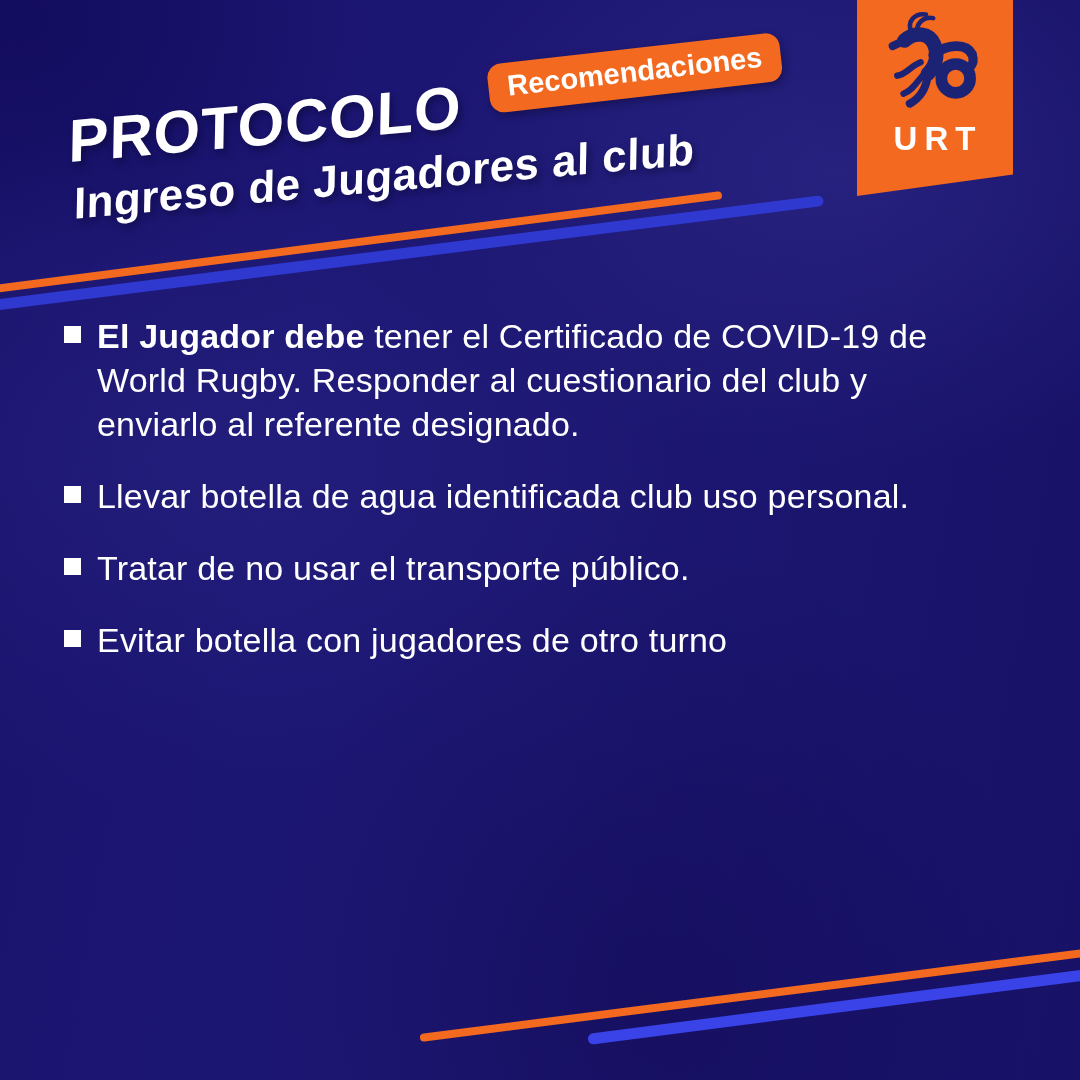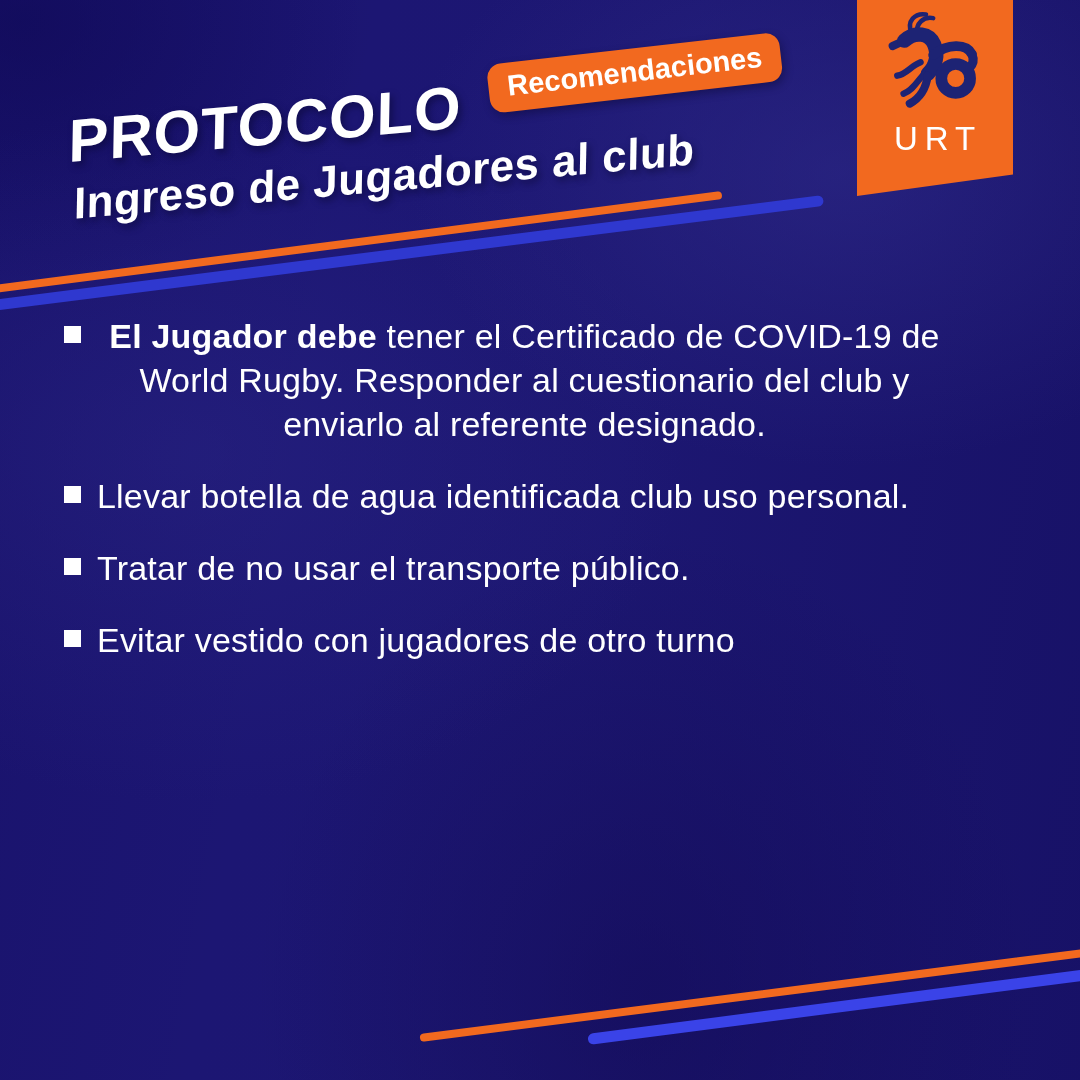--- a/index.html
+++ b/index.html
@@ -30,21 +30,21 @@
   
   .banner {
     position: absolute; left: 857px; top: 0; width: 156px; height: 196px;
     background: #f2691f;
     clip-path: polygon(0 0, 100% 0, 100% 89%, 0 100%);
     display: flex; flex-direction: column; align-items: center;
     filter: drop-shadow(0 3px 6px rgba(10,8,50,0.35));
   }
   .banner svg { margin-top: 10px; width: 112px; height: 108px; }
   .banner .urt {
-    color: #ffffff; font-weight: 400; font-size: 33px;
+    color: #ffffff; font-weight: 700; font-size: 33px;
     letter-spacing: 7px; margin-top: 2px; margin-left: 6px;
   }
 
   
   .header {
     position: absolute; left: 66px; top: 112px;
     transform: rotate(-5deg); transform-origin: 0 0;
     white-space: nowrap;
   }
   .header-row1 { display: flex; align-items: flex-start; }
@@ -63,21 +63,21 @@
   }
   .subtitle {
     margin-top: 10px;
     color: #ffffff; font-weight: 800; font-size: 44px; line-height: 1;
     letter-spacing: 0.5px; transform: skewX(-6deg);
     text-shadow: 3px 4px 7px rgba(10,8,50,0.55);
   }
 
   
   .list { position: absolute; left: 64px; top: 314px; width: 892px; }
-  .item { display: flex; margin-bottom: 28px; text-align: center; }
+  .item { display: flex; margin-bottom: 28px; }
   .item .sq {
     flex: 0 0 auto; width: 17px; height: 17px; margin-top: 12px; margin-right: 16px;
     background: #ffffff;
   }
   .item .txt {
     color: #ffffff; font-size: 34px; line-height: 44px; font-weight: 400;
     letter-spacing: 0.2px; max-width: 855px;
   }
   .item .txt strong { font-weight: 700; }
 </style>
@@ -130,15 +130,15 @@
   <div class="item">
     <div class="sq"></div>
     <div class="txt"><strong></strong><span>Llevar botella de agua identificada club uso personal.</span></div>
   </div>
   <div class="item">
     <div class="sq"></div>
     <div class="txt"><strong></strong><span>Tratar de no usar el transporte público.</span></div>
   </div>
   <div class="item">
     <div class="sq"></div>
-    <div class="txt"><strong></strong><span>Evitar vestido con jugadores de otro turno</span></div>
+    <div class="txt"><strong></strong><span>Evitar botella con jugadores de otro turno</span></div>
   </div>
 </div>
 
 </body></html>

